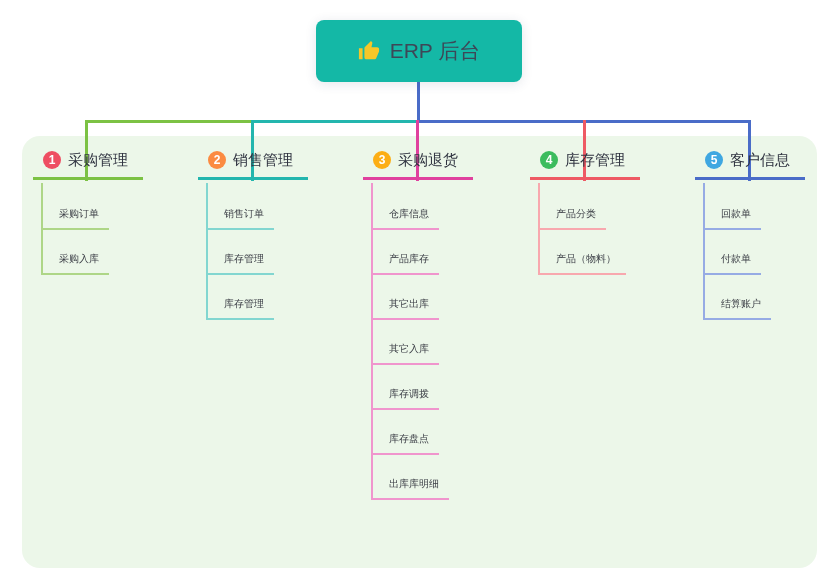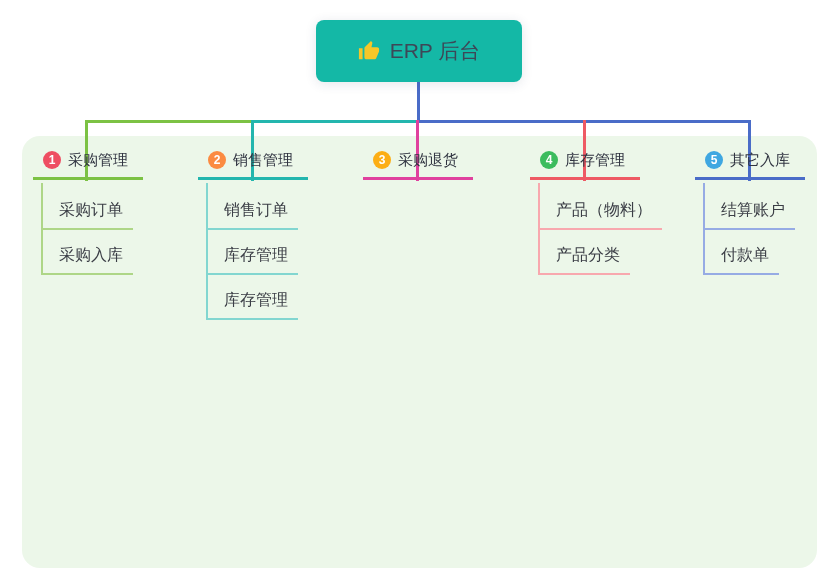--- a/index.html
+++ b/index.html
@@ -55,21 +55,21 @@
   }
   .col ul{
     list-style:none;margin:3px 0 0 8px;padding:0;
     border-left:2px solid var(--lite);
   }
   .col li{height:45px;display:flex;align-items:flex-end;}
   .col li:first-child{height:47px;}
   .col li span{
     display:inline-block;padding:0 10px 7px 16px;white-space:nowrap;
     border-bottom:2px solid var(--lite);
-    font-size:16px;color:#3b3e46;cursor:pointer;
+    font-size:10px;color:#3b3e46;cursor:pointer;
   }
 </style>
 </head>
 <body>
 
 <div class="panel"></div>
 
 <div class="line root-drop"></div>
 <div class="line h-green"></div>
 <div class="line h-teal"></div>
@@ -120,43 +120,69 @@
         <span>库存管理</span>
       </li>
   </ul>
 </div>
 
 <div class="col c3">
   <div class="hd">
     <span class="badge">3</span>
     <span>采购退货</span>
   </div>
+  <ul>
+    <li>
+        <span>仓库信息</span>
+      </li>
+    <li>
+        <span>产品库存</span>
+      </li>
+    <li>
+        <span>其它出库</span>
+      </li>
+    <li>
+        <span>其它入库</span>
+      </li>
+    <li>
+        <span>库存调拨</span>
+      </li>
+    <li>
+        <span>库存盘点</span>
+      </li>
+    <li>
+        <span>出库库明细</span>
+      </li>
+  </ul>
 </div>
 
 <div class="col c4">
   <div class="hd">
     <span class="badge">4</span>
     <span>库存管理</span>
   </div>
   <ul>
     <li>
-        <span>产品（物料）</span>
+        <span>产品分类</span>
       </li>
     <li>
-        <span>产品分类</span>
+        <span>产品（物料）</span>
       </li>
   </ul>
 </div>
 
 <div class="col c5">
   <div class="hd">
     <span class="badge">5</span>
-    <span>其它入库</span>
+    <span>客户信息</span>
   </div>
   <ul>
     <li>
-        <span>结算账户</span>
+        <span>回款单</span>
       </li>
     <li>
         <span>付款单</span>
+      </li>
+    <li>
+        <span>结算账户</span>
       </li>
   </ul>
 </div>
 
 </body></html>

